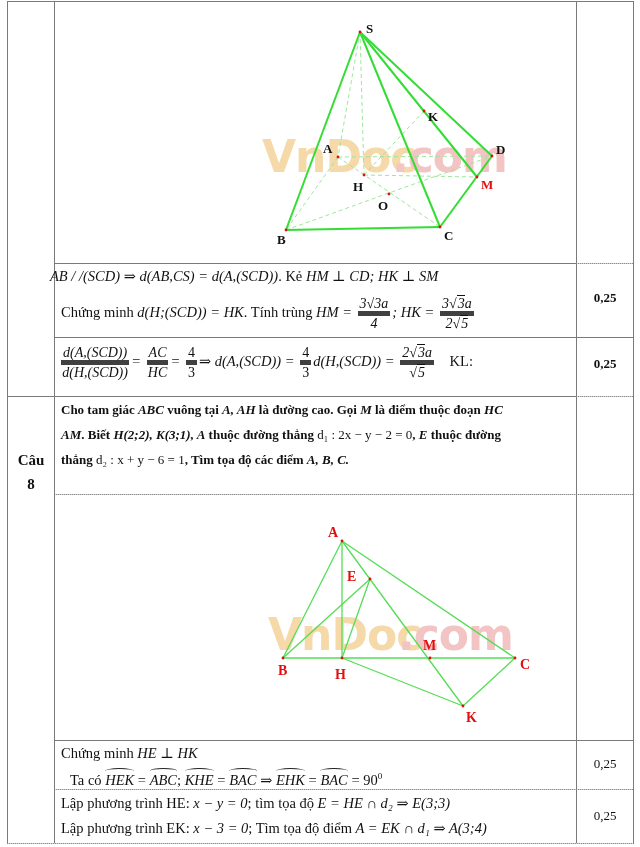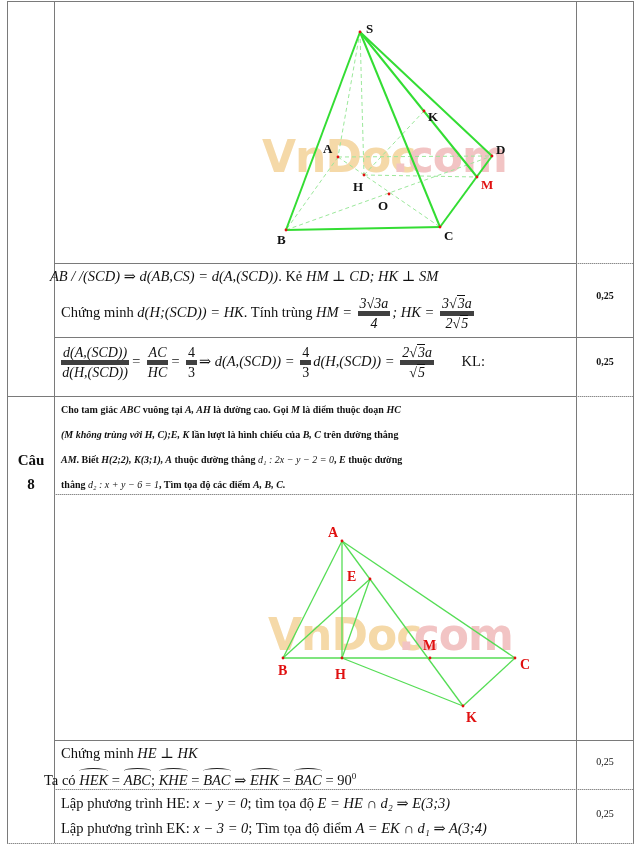--- a/index.html
+++ b/index.html
@@ -4,33 +4,33 @@
 <style>
   html, body { margin: 0; padding: 0; background: #ffffff; }
   body { width: 640px; height: 847px; position: relative; overflow: hidden;
          font-family: "Liberation Serif", "DejaVu Serif", serif; color: #111; }
   .vline { position: absolute; background: #7a7a7a; width: 1px; }
   .hline { position: absolute; background: #7a7a7a; height: 1px; }
   .hline.dot { background: repeating-linear-gradient(90deg, #8a8a8a 0 1px, #cfcfcf 1px 2px); }
   .txt { position: absolute; white-space: nowrap; font-size: 14.5px; line-height: 18px; }
   .math { font-style: italic; }
   .up { font-style: normal; }
-  .score { position: absolute; left: 577px; width: 56px; text-align: center; font-size: 10px; }
+  .score { position: absolute; left: 577px; width: 56px; text-align: center; font-size: 13px; }
   .bold { font-weight: bold; }
   .frac { display: inline-block; vertical-align: middle; text-align: center; margin: 0 2px; }
   .frac > span { display: block; line-height: 15px; font-size: 14px; }
   .frac > span.num { border-bottom: 5px solid #404040; padding: 0 2px; }
   .sqrt { border-top: 1px solid #111; padding-left: 1px; }
   .hat { position: relative; display: inline-block; }
   .hat::before { content: ""; position: absolute; left: 0; right: 0; top: -3px; height: 5px;
                  border-top: 1px solid #222; border-radius: 50% 50% 0 0; }
   .cau { position: absolute; left: 8px; width: 46px; text-align: center; font-weight: bold; font-size: 15px; line-height: 24px; margin-top: 28px; }
-  .problem { position: absolute; left: 61px; top: 397px; width: 514px; font-size: 10px; line-height: 25px; font-weight: bold; white-space: normal; }
+  .problem { position: absolute; left: 61px; top: 397px; width: 514px; font-size: 13px; line-height: 25px; font-weight: bold; white-space: normal; }
   .problem i { font-weight: bold; }
-  .problem .m { font-weight: normal; font-style: italic; }
+  .problem .m { font-weight: normal; }
   svg { position: absolute; left: 0; top: 0; }
   .wm { font-family: "DejaVu Sans", sans-serif; font-weight: bold; font-size: 44px; letter-spacing: -1px; }
 </style>
 </head>
 <body>
 
 <div class="hline" style="left:7px;top:1px;width:627px;"></div>
 <div class="vline" style="left:7px;top:1px;height:843px;"></div>
 <div class="vline" style="left:54px;top:1px;height:843px;"></div>
 <div class="vline" style="left:576px;top:1px;height:843px;"></div>
@@ -131,39 +131,38 @@
   <span class="frac math"><span class="num"><span>3</span>√<span class="sqrt">3</span><span>a</span></span><span><span>2</span>√<span class="sqrt">5</span></span></span>
 </div>
 <div class="score bold" style="top:290px;">0,25</div>
 
 <div class="txt math" style="left:59px;top:342px;line-height:38px;">
   <span class="frac"><span class="num">d(A,(SCD))</span><span>d(H,(SCD))</span></span><span>=</span>
   <span class="frac"><span class="num">AC</span><span>HC</span></span><span>=</span>
   <span class="frac up"><span class="num">4</span><span>3</span></span><span>⇒ d(A,(SCD)) =</span>
   <span class="frac up"><span class="num">4</span><span>3</span></span><span>d(H,(SCD)) =</span>
   <span class="frac"><span class="num"><span>2</span>√<span class="sqrt">3</span><span>a</span></span><span>√<span class="sqrt">5</span></span></span>
-  <span class="up" style="margin-left:22px;">KL:</span>
+  <span class="up" style="margin-left:10px;">KL:</span>
 </div>
 <div class="score bold" style="top:356px;">0,25</div>
 
 <div class="cau" style="top:420px;">
   <div>Câu</div>
   <div>8</div>
 </div>
 <div class="problem">
   <div><span>Cho tam giác </span><i>ABC</i><span> vuông tại </span><i>A, AH</i><span> là đường cao. Gọi </span><i>M</i><span> là điểm thuộc đoạn </span><i>HC</i></div>
-  <div><i>(M không trùng với H, C);E, K</i><span> lần lượt là hình chiếu của </span><i>B, C</i><span> trên đường thẳng</span></div>
   <div><i>AM</i><span>. Biết </span><i>H(2;2), K(3;1), A</i><span> thuộc đường thẳng </span><span class="m">d₁ : 2x − y − 2 = 0</span><span>, </span><i>E</i><span> thuộc đường</span></div>
   <div><span>thẳng </span><span class="m">d₂ : x + y − 6 = 1</span><span>, Tìm tọa độ các điểm </span><i>A, B, C.</i></div>
 </div>
 
 <div class="txt" style="left:61px;top:744px;">
   <span>Chứng minh </span><span class="math">HE ⊥ HK</span>
 </div>
-<div class="txt" style="left:44px;top:767px;">
+<div class="txt" style="left:70px;top:767px;">
   <span>Ta có </span><span class="math hat">HEK</span><span> = </span><span class="math hat">ABC</span><span>; </span><span class="math hat">KHE</span><span> = </span><span class="math hat">BAC</span><span> ⇒ </span><span class="math hat">EHK</span><span> = </span><span class="math hat">BAC</span><span> = 90</span><sup style="font-size:9px;">0</sup>
 </div>
 <div class="score" style="top:756px;">0,25</div>
 
 <div class="txt" style="left:61px;top:794px;">
   <span>Lập phương trình HE:  </span><span class="math">x − y = 0</span><span>; tìm tọa độ </span><span class="math">E = HE ∩ d₂ ⇒ E(3;3)</span>
 </div>
 <div class="txt" style="left:61px;top:819px;">
   <span>Lập phương trình EK:  </span><span class="math">x − 3 = 0</span><span>; Tìm tọa độ điểm  </span><span class="math">A = EK ∩ d₁ ⇒ A(3;4)</span>
 </div>

